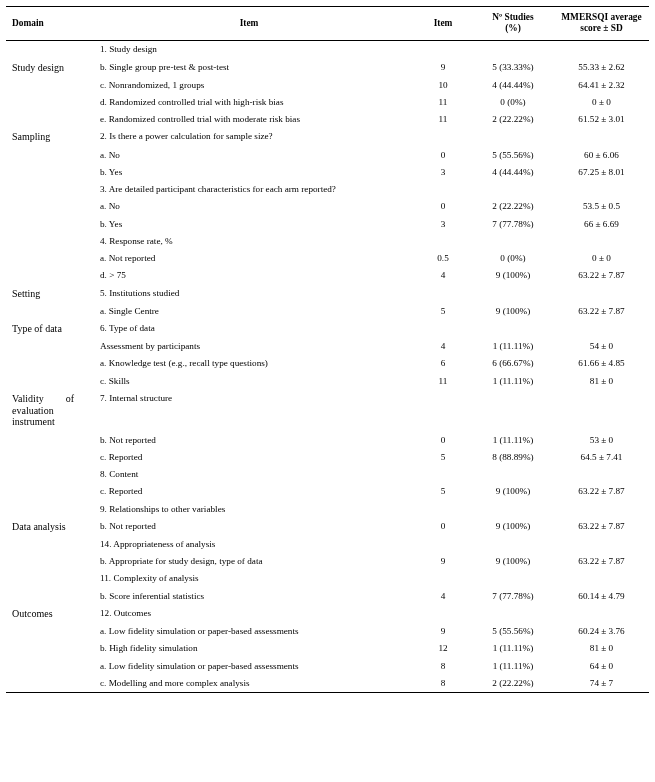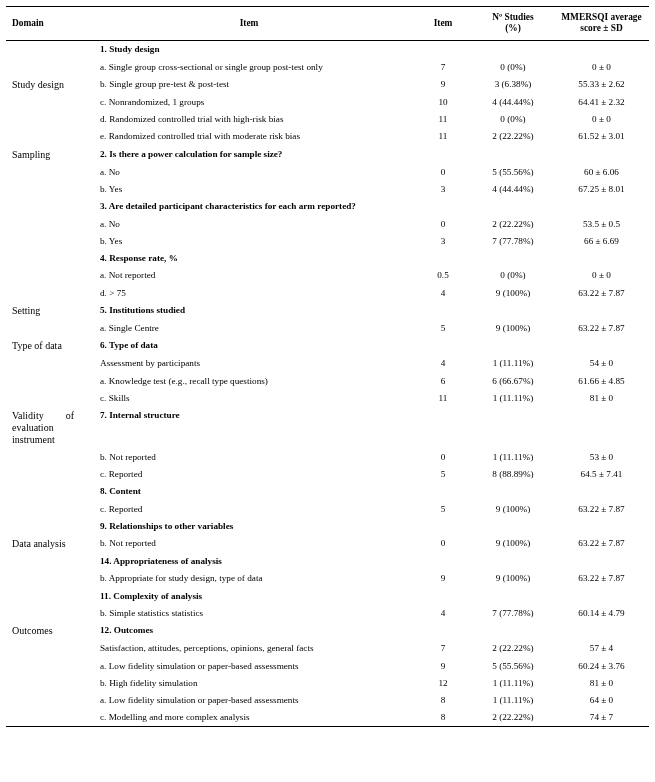--- a/index.html
+++ b/index.html
@@ -56,21 +56,21 @@
     font-size: 10px;
   }
   td.domain.justify {
     text-align: justify;
     text-align-last: justify;
     padding-right: 10px;
     margin-top: 48px;
   }
   td.item { text-align: left; padding-left: 8px; }
   td.item.indent { padding-left: 16px; }
-  td.item.bold { font-weight: bold; padding-left: 16px; }
+  td.item.bold { font-weight: normal; padding-left: 16px; }
   td.score, td.studies, td.mmersqi { text-align: center; }
   tbody tr.last-row td { border-bottom: 1.6px solid #000; }
 </style>
 </head>
 <body>
 
 <div id="page">
   <table class="doc">
     <colgroup>
       <col class="c-domain">
@@ -96,31 +96,24 @@
     </thead>
     <tbody id="tbody">
         <tr>
           <td class="domain"></td>
           <td class="item bold">1. Study design</td>
           <td class="score"></td>
           <td class="studies"></td>
           <td class="mmersqi"></td>
         </tr>
         <tr>
-          <td class="domain"></td>
-          <td class="item indent">a. Single group cross-sectional or single group post-test only</td>
-          <td class="score">7</td>
-          <td class="studies">0 (0%)</td>
-          <td class="mmersqi">0 ± 0</td>
-        </tr>
-        <tr>
           <td class="domain">Study design</td>
           <td class="item indent">b. Single group pre-test &amp; post-test</td>
           <td class="score">9</td>
-          <td class="studies">3 (6.38%)</td>
+          <td class="studies">5 (33.33%)</td>
           <td class="mmersqi">55.33 ± 2.62</td>
         </tr>
         <tr>
           <td class="domain"></td>
           <td class="item indent">c. Nonrandomized, 1 groups</td>
           <td class="score">10</td>
           <td class="studies">4 (44.44%)</td>
           <td class="mmersqi">64.41 ± 2.32</td>
         </tr>
         <tr>
@@ -307,38 +300,31 @@
         </tr>
         <tr>
           <td class="domain"></td>
           <td class="item bold">11. Complexity of analysis</td>
           <td class="score"></td>
           <td class="studies"></td>
           <td class="mmersqi"></td>
         </tr>
         <tr>
           <td class="domain"></td>
-          <td class="item indent">b. Simple statistics statistics</td>
+          <td class="item indent">b. Score inferential statistics</td>
           <td class="score">4</td>
           <td class="studies">7 (77.78%)</td>
           <td class="mmersqi">60.14 ± 4.79</td>
         </tr>
         <tr>
           <td class="domain">Outcomes</td>
           <td class="item bold">12. Outcomes</td>
           <td class="score"></td>
           <td class="studies"></td>
           <td class="mmersqi"></td>
-        </tr>
-        <tr>
-          <td class="domain"></td>
-          <td class="item indent">Satisfaction, attitudes, perceptions, opinions, general facts</td>
-          <td class="score">7</td>
-          <td class="studies">2 (22.22%)</td>
-          <td class="mmersqi">57 ± 4</td>
         </tr>
         <tr>
           <td class="domain"></td>
           <td class="item indent">a. Low fidelity simulation or paper-based assessments</td>
           <td class="score">9</td>
           <td class="studies">5 (55.56%)</td>
           <td class="mmersqi">60.24 ± 3.76</td>
         </tr>
         <tr>
           <td class="domain"></td>

